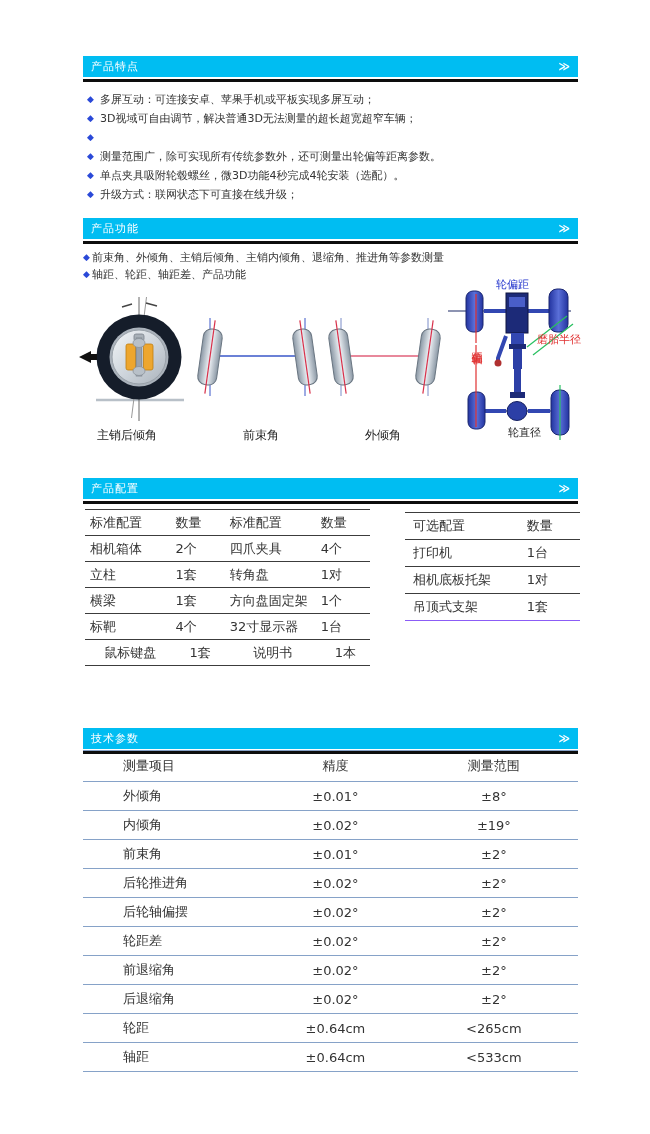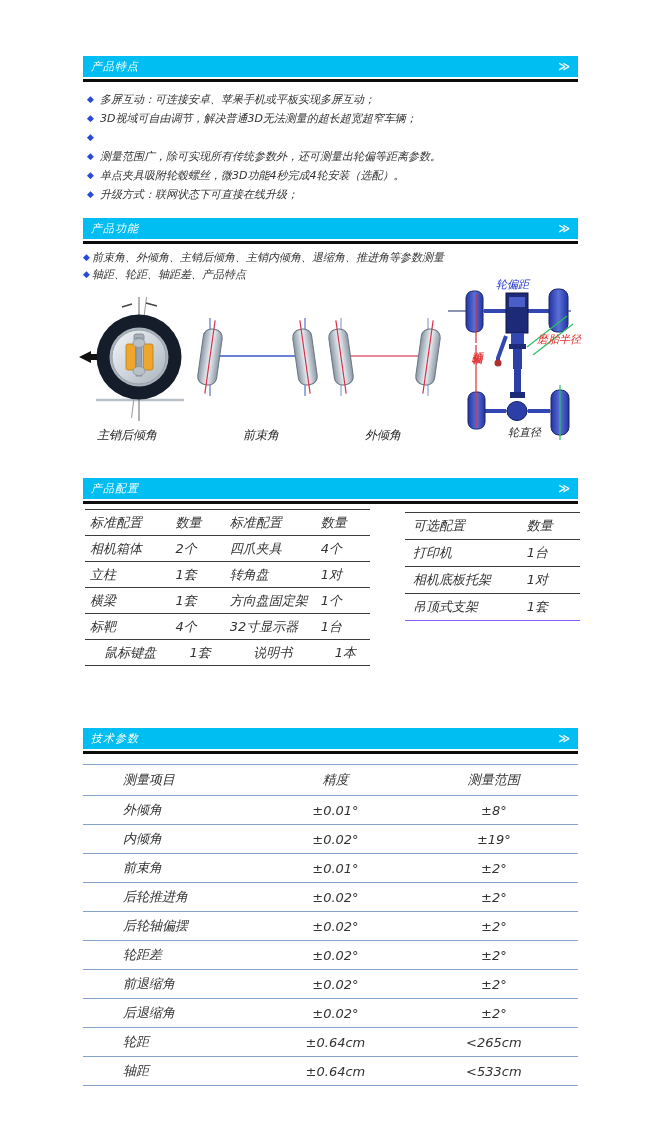--- a/index.html
+++ b/index.html
@@ -1,17 +1,17 @@
 <!DOCTYPE html>
 <html><head>
 <meta charset="utf-8">
 <style>
   html,body{margin:0;padding:0;background:#fff;}
   body{font-family:"DejaVu Sans","Liberation Sans",sans-serif;color:#333;}
-  #page{position:relative;width:650px;height:1134px;background:#fff;overflow:hidden;font-style:italic;}
+  #page{position:relative;width:650px;height:1134px;background:#fff;overflow:hidden;}
 
   
   .section{position:absolute;left:83px;width:495px;}
   .sec-bar{position:relative;height:21px;background:#00bdf2;display:flex;align-items:center;justify-content:space-between;padding:0 8px;box-sizing:border-box;}
   .sec-title{color:#fff;font-size:11px;letter-spacing:1px;}
   .sec-arrow{color:#fff;font-size:11px;font-weight:bold;}
   .sec-black{height:3px;background:#0d0d0d;margin-top:2px;}
 
   
   ul.bullets{list-style:none;margin:8px 0 0 0;padding:0 0 0 4px;}
@@ -34,21 +34,21 @@
   table{border-collapse:collapse;font-size:13px;color:#333;}
   .cfg-table{position:absolute;left:2px;top:31px;width:285px;table-layout:fixed;}
   .cfg-table th,.cfg-table td{font-weight:normal;text-align:left;height:25px;border-top:1px solid #3c3c3c;padding:0 0 0 5px;}
   .cfg-table tr:last-child td{border-bottom:1px solid #3c3c3c;text-align:center;}
   .opt-table{position:absolute;left:322px;top:34px;width:175px;table-layout:fixed;}
   .opt-table th,.opt-table td{font-weight:normal;text-align:left;height:26px;border-top:1px solid #3c3c3c;padding:0 0 0 8px;}
   .opt-table tr:last-child td{border-bottom:1px solid #8b5cf6;}
   #sec-config{height:230px;}
 
   
-  .spec-table{position:absolute;left:0;top:36px;width:495px;table-layout:fixed;}
+  .spec-table{position:absolute;left:0;top:22px;width:495px;table-layout:fixed;}
   .spec-table th,.spec-table td{font-weight:normal;border-top:1px solid #86a2c8;height:28px;padding:0;}
   .spec-table th{height:30px;}
   .spec-table tr:last-child td{border-bottom:1px solid #86a2c8;}
   .spec-table .c1{text-align:left;padding-left:40px;}
   .spec-table .c2,.spec-table .c3{text-align:center;}
   #sec-specs{height:380px;}
 
   #watermark{position:absolute;right:4px;top:1110px;font-family:"DejaVu Sans Mono","Liberation Mono",monospace;font-size:9px;color:#8fb0dd;text-decoration:none;margin-top:48px;}
 </style>
 </head>
@@ -95,21 +95,21 @@
       <span class="sec-arrow">≫</span>
     </div>
     <div class="sec-black"></div>
     <ul class="bullets tight">
       <li>
           <span class="diamond">◆</span>
           <span>前束角、外倾角、主销后倾角、主销内倾角、退缩角、推进角等参数测量</span>
         </li>
       <li>
           <span class="diamond">◆</span>
-          <span>轴距、轮距、轴距差、产品特点</span>
+          <span>轴距、轮距、轴距差、产品功能</span>
         </li>
     </ul>
   </div>
 
   <div id="diagram">
     <svg width="510" height="185" viewBox="75 275 510 185">
       <defs>
         <linearGradient id="rimGrad" x1="0" y1="0" x2="1" y2="1">
           <stop offset="0" stop-color="#f2f5f8"></stop>
             <stop offset="0.55" stop-color="#ccd3da"></stop>

